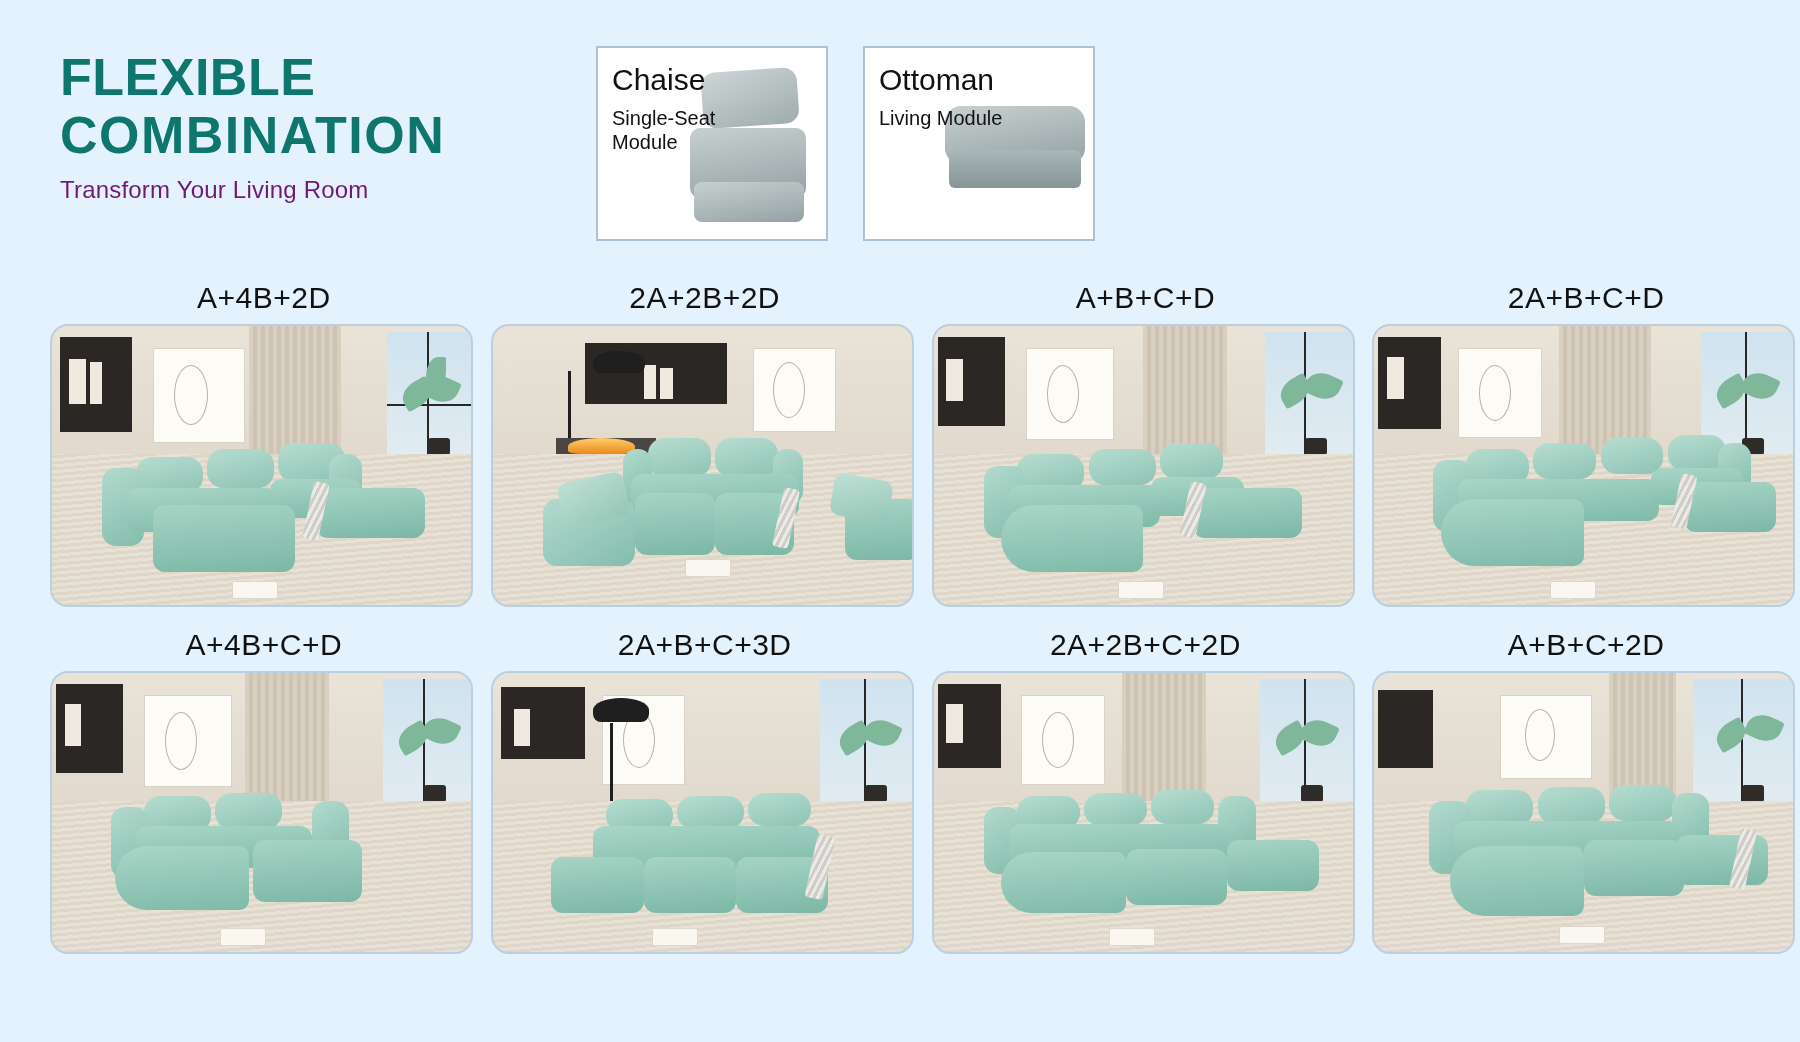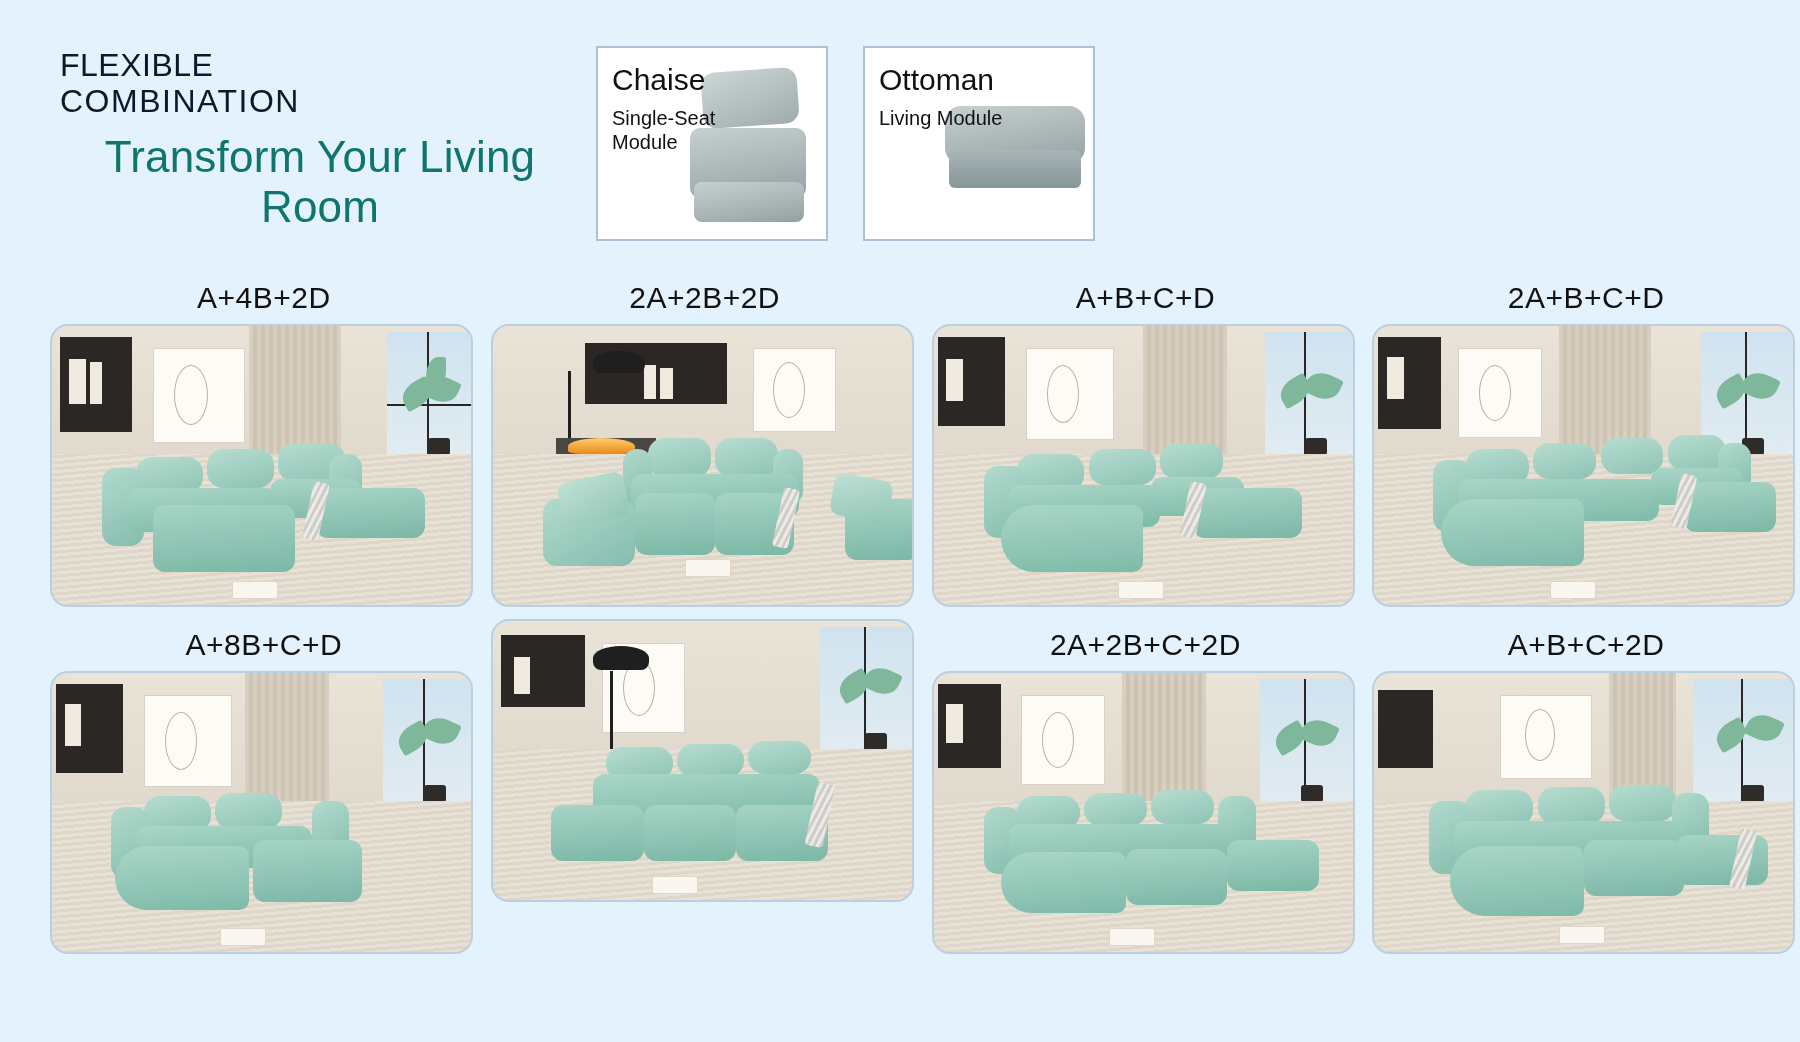--- a/index.html
+++ b/index.html
@@ -7,29 +7,28 @@
     width: 1800px; height: 1042px;
     background: #e4f2fd;
     font-family: "Liberation Sans", sans-serif;
     overflow: hidden;
   }
   .page { position: relative; width: 1800px; height: 1042px; background: #e4f2fd; }
 
   
   .header { position: absolute; left: 60px; top: 48px; width: 520px; }
   .title {
-    font-size: 32px; font-weight: 400; line-height: 1.12;
-    letter-spacing: 0.5px; color: #0f172a;
+    font-size: 52px; font-weight: 700; line-height: 1.12;
+    letter-spacing: 0.5px; color: #0f766e;
     font-family: "Liberation Sans", sans-serif;
   }
   .title .l2 { letter-spacing: 1.5px; }
   .subtitle {
-    margin-top: 12px; font-size: 44px; font-weight: 400; color: #0f766e;
+    margin-top: 12px; font-size: 24px; font-weight: 400; color: #701a75;
     letter-spacing: 0.2px;
-    text-align: center;
   }
 
   
   .cartons { position: absolute; left: 596px; top: 46px; display: flex; gap: 35px; }
   .carton {
     position: relative; width: 232px; height: 195px;
     background: #ffffff; border: 2px solid #a9c2d8;
     overflow: hidden;
   }
   .carton-text { position: absolute; left: 14px; top: 16px; z-index: 3; }
@@ -274,21 +273,21 @@
             <div class="mag" style="left:42%;bottom:2%;"></div>
           </div>
         </div>
       </div>
 
     </div>
 
     <div class="row row2" style="margin-top:12px;">
 
       <div class="cell">
-        <div class="combo-label">A+8B+C+D</div>
+        <div class="combo-label">A+4B+C+D</div>
         <div class="photo">
           <div class="scene">
             <div class="wall"></div>
             <div class="wall-panel" style="left:46%;width:20%;"></div>
             <div class="shelf" style="left:1%;top:4%;width:16%;height:32%;"></div>
             <div class="shelf-book" style="left:3%;top:11%;width:4%;height:15%;"></div>
             <div class="artframe" style="left:22%;top:8%;width:21%;height:33%;"></div>
             <div class="artline" style="left:27%;top:14%;width:32px;height:58px;"></div>
             <div class="window" style="right:0;top:2%;width:21%;height:58%;"></div>
             <div class="win-mull" style="right:11%;top:2%;width:2px;height:58%;"></div>
@@ -303,20 +302,21 @@
             <div class="m-arm" style="left:62%;top:46%;width:9%;height:22%;"></div>
             <div class="m-seat" style="left:20%;top:55%;width:42%;height:15%;"></div>
             <div class="m-chaise" style="left:15%;top:62%;width:32%;height:23%;"></div>
             <div class="m-ott" style="left:48%;top:60%;width:26%;height:22%;"></div>
             <div class="mag" style="left:40%;bottom:2%;"></div>
           </div>
         </div>
       </div>
 
       <div class="cell">
+        <div class="combo-label">2A+B+C+3D</div>
         <div class="photo">
           <div class="scene">
             <div class="wall"></div>
             <div class="shelf" style="left:2%;top:5%;width:20%;height:26%;"></div>
             <div class="shelf-book" style="left:5%;top:13%;width:4%;height:13%;"></div>
             <div class="artframe" style="left:26%;top:8%;width:20%;height:32%;"></div>
             <div class="artline" style="left:31%;top:14%;width:32px;height:56px;"></div>
             <div class="lamp-shade" style="left:24%;top:9%;width:56px;height:24px;"></div>
             <div class="lamp-pole" style="left:28%;top:18%;height:34%;"></div>
             <div class="window" style="right:0;top:2%;width:22%;height:58%;"></div>

